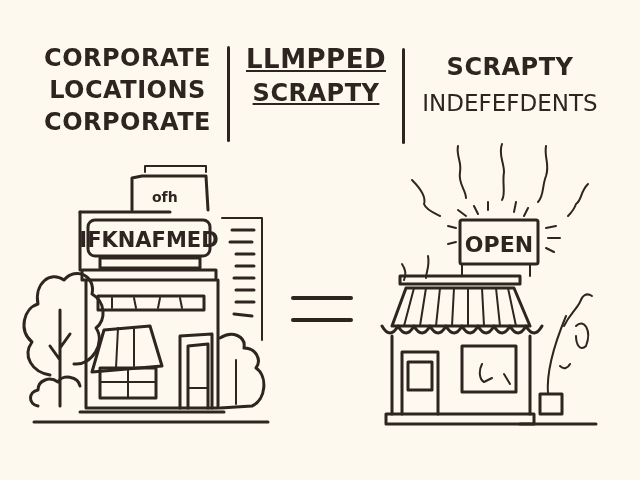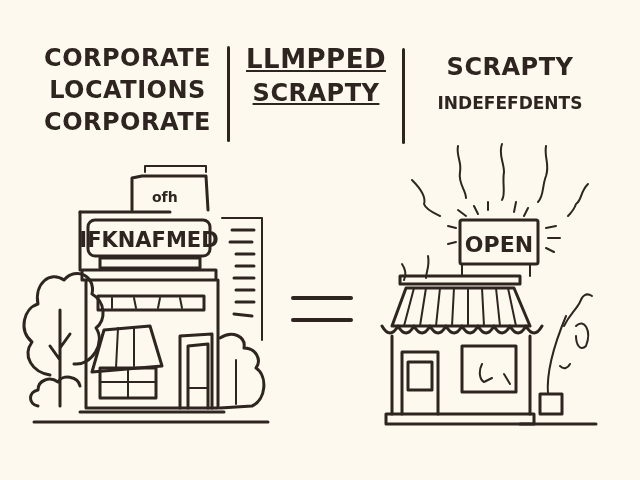--- a/index.html
+++ b/index.html
@@ -17,21 +17,21 @@
     font-weight: bold;
     letter-spacing: 0.5px;
     color: #2e2420;
     line-height: 1.25;
   }
   .heading .line { display: block; }
   #h-left { left: 30px; top: 42px; width: 195px; font-size: 24px; line-height: 32px; text-align: center; }
   #h-mid  { left: 236px; top: 42px; width: 160px; font-size: 26px; line-height: 34px; text-decoration: underline; }
   #h-mid .line.small { font-size: 24px; }
   #h-right { left: 420px; top: 49px; width: 180px; font-size: 24px; line-height: 36px; }
-  #h-right .line.small { font-size: 17px; font-weight: bold; letter-spacing: 0; }
+  #h-right .line.small { font-size: 23px; font-weight: normal; letter-spacing: 0; }
   .divider {
     position: absolute; width: 3px; background: #2e2420; border-radius: 2px;
   }
   #div-1 { left: 227px; top: 46px; height: 96px; }
   #div-2 { left: 402px; top: 48px; height: 96px; }
   svg { position: absolute; }
   .ink { stroke: #2e2420; fill: none; stroke-width: 3; stroke-linecap: round; stroke-linejoin: round; }
   .ink-thin { stroke: #2e2420; fill: none; stroke-width: 2; stroke-linecap: round; stroke-linejoin: round; }
   .sign-text {
     font-family: "DejaVu Sans", sans-serif;

